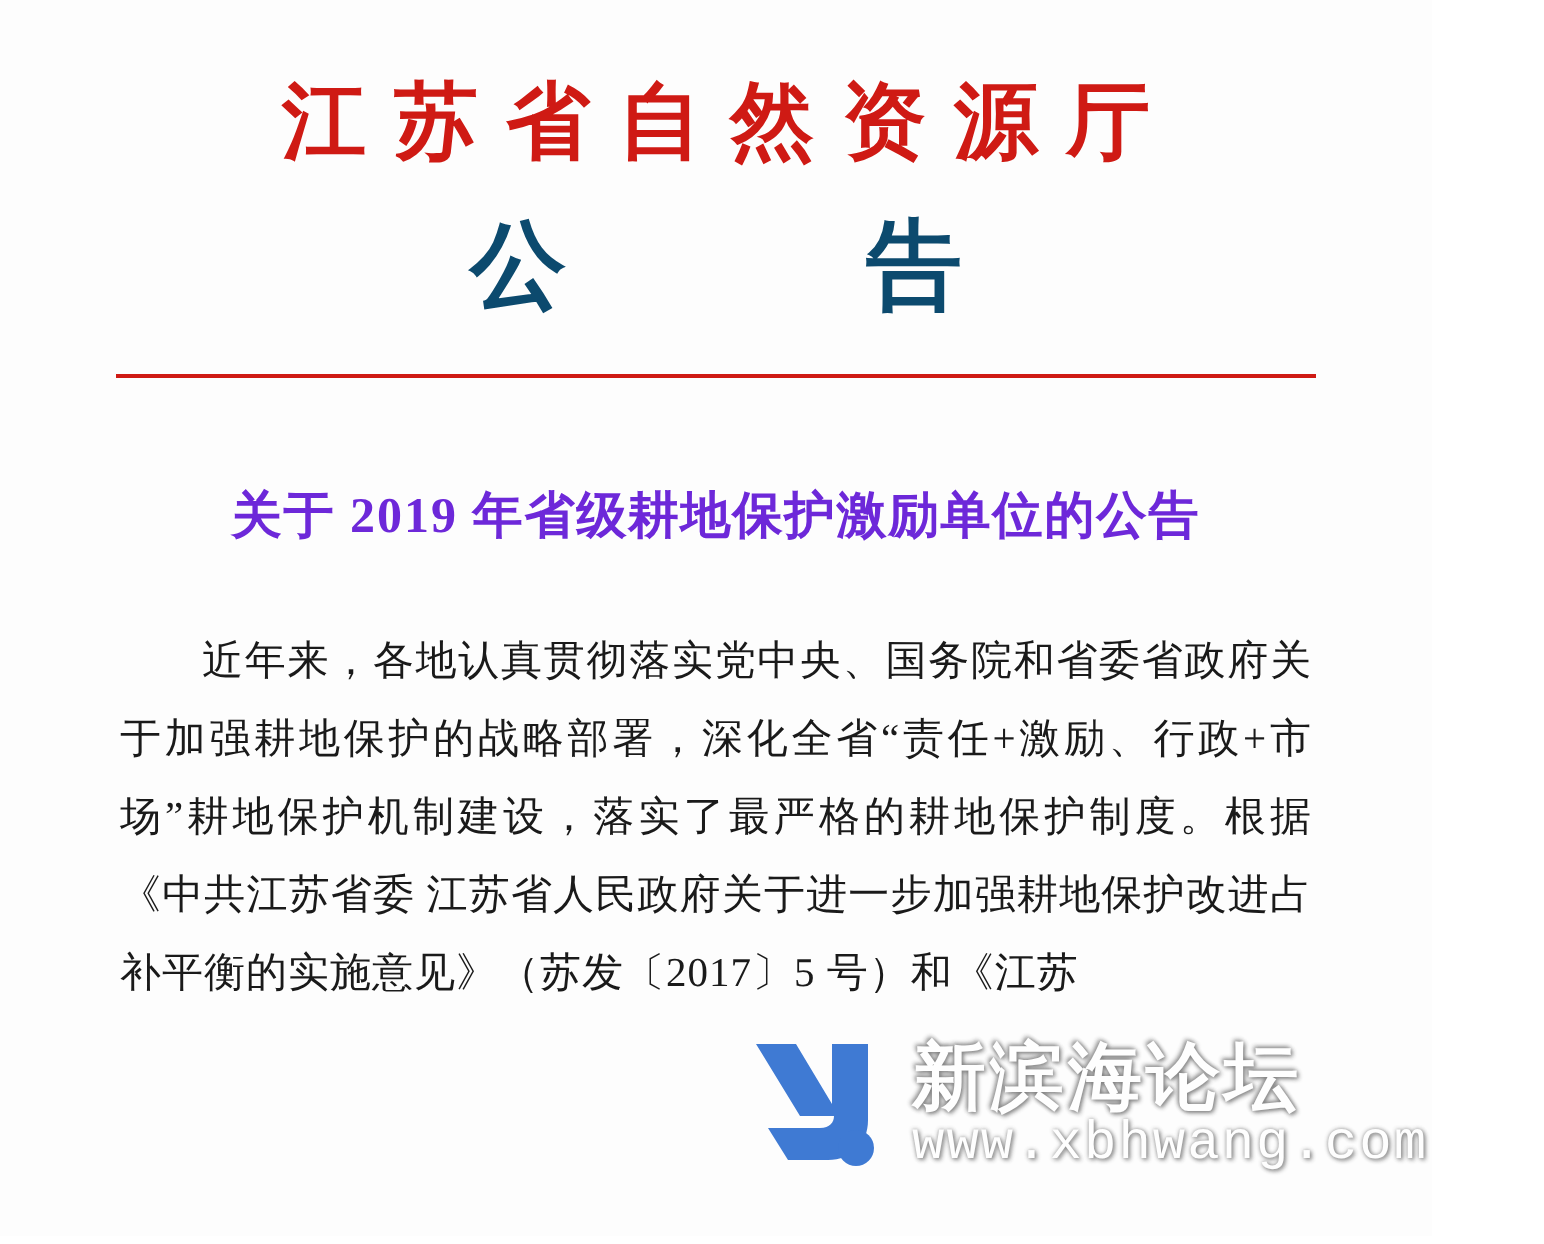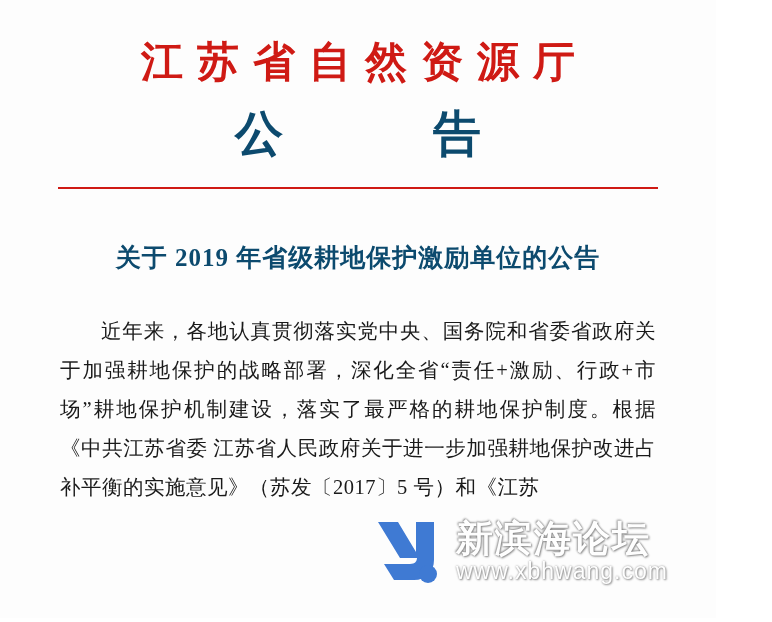--- a/index.html
+++ b/index.html
@@ -63,21 +63,21 @@
     background: #cf1a14;
   }
 
   
   .doc-title {
     margin-top: 52px;
     text-align: center;
     font-family: "Liberation Serif", serif;
     font-weight: bold;
     font-size: 25px;
-    color: #0c4a6e;
+    color: #6d28d9;
     letter-spacing: 1px;
   }
 
   .body-text {
     margin: 38px auto 0 auto;
     width: 596px;
     font-family: "Liberation Serif", serif;
     font-size: 20.5px;
     line-height: 39px;
     color: #1a1a1a;
@@ -120,22 +120,22 @@
     letter-spacing: 2px;
     text-shadow:
       0 0 2px rgba(120,120,120,0.85),
       1px 1px 2px rgba(90,90,90,0.7),
       -1px -1px 2px rgba(90,90,90,0.55);
   }
   .wm-sub {
     position: absolute;
     left: 84px;
     top: 46px;
-    font-family: Liberation Sans, sans-serif;
-    font-size: 23px;
+    font-family: Liberation Mono, monospace;
+    font-size: 27px;
     color: #ffffff;
     letter-spacing: 1px;
     text-shadow:
       0 0 2px rgba(120,120,120,0.85),
       1px 1px 2px rgba(90,90,90,0.7);
   }
 
   
   .page-bottom-fade {
     position: absolute;

